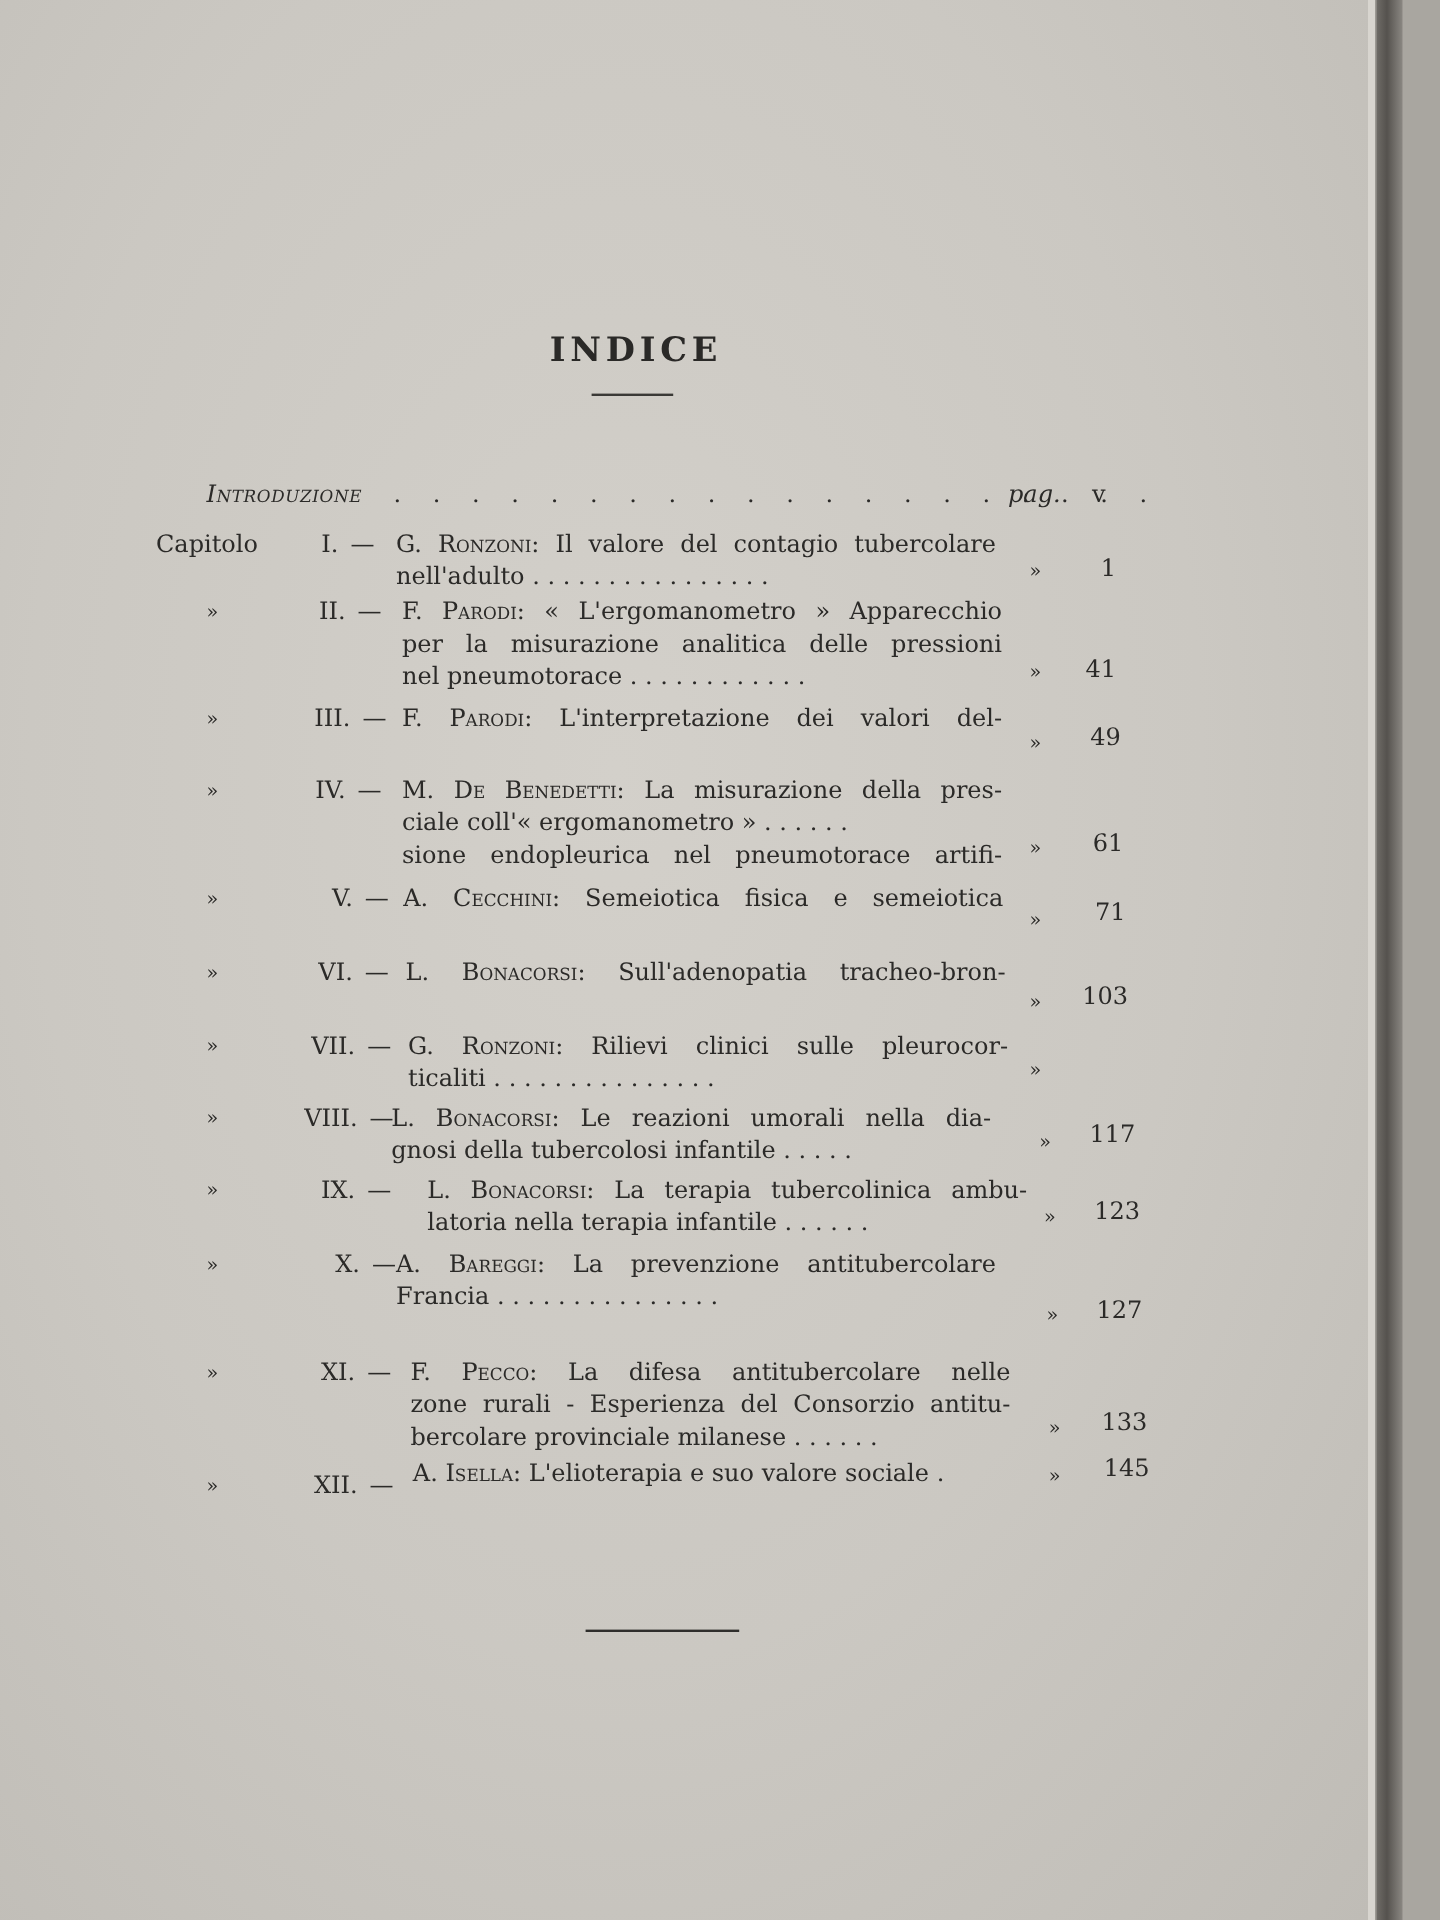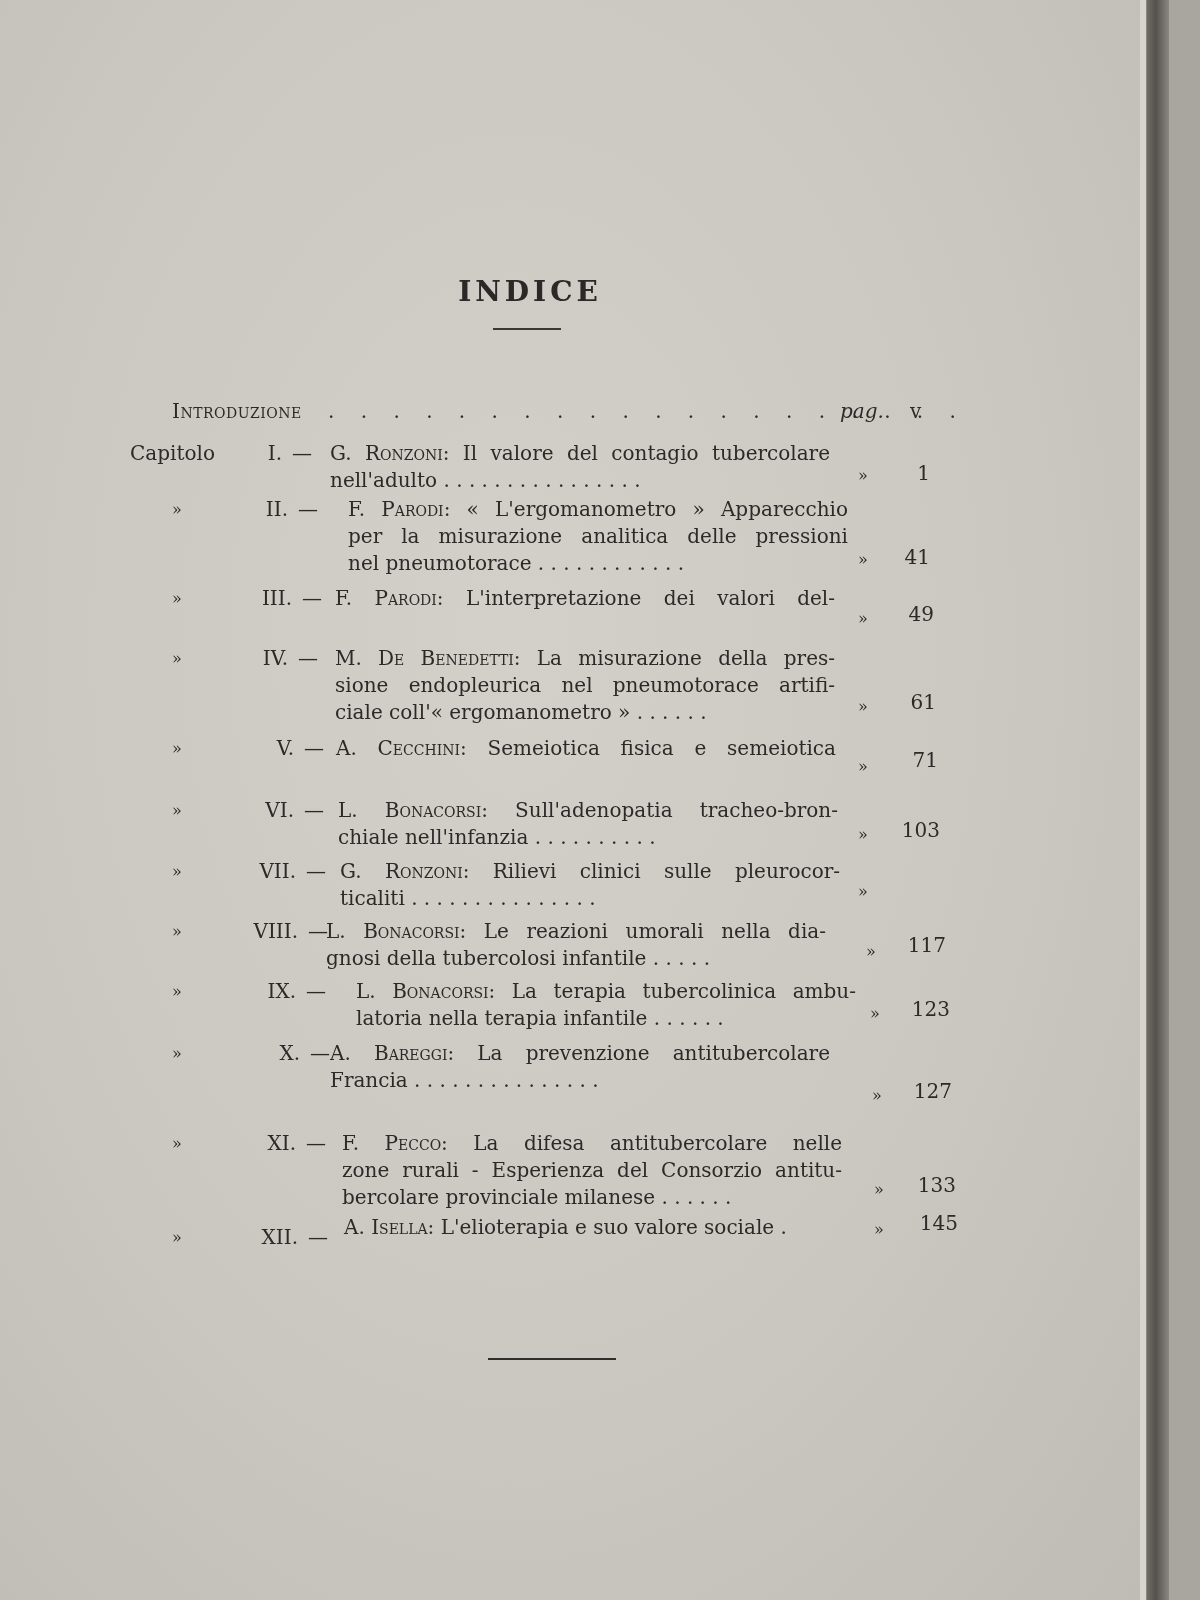--- a/index.html
+++ b/index.html
@@ -41,21 +41,21 @@
   .col-num { position:absolute; text-align:right; width:60px; }
   .col-dash { position:absolute; }
   .col-text { position:absolute; left:330px; width:500px; }
   .col-text .line { display:block; white-space:nowrap; text-align:justify; text-align-last:justify; }
   .col-text .line.last { text-align-last:left; }
   .leader { letter-spacing:10px; }
   .author { font-variant:small-caps;margin-top:20px; }
   .col-pag { position:absolute; left:840px; font-style:italic; }
   .col-ditto2 { position:absolute; left:858px; font-size:16px; }
   .col-page { position:absolute; left:880px; width:80px; text-align:right; }
-  .intro { font-variant:small-caps; letter-spacing:0.5px; }
+  .intro { font-variant:small-caps; letter-spacing:0.5px;font-style:italic; }
 </style>
 </head>
 <body>
 
 <div class="page"></div>
 <div class="page-edge"></div>
 <div class="spine-shadow"></div>
 <div class="under-page"></div>
 
 <div class="title">INDICE</div>
@@ -77,21 +77,21 @@
     <span class="line last">nell'adulto . . . . . . . . . . . . . . . .</span>
   </div>
   <span class="col-ditto2" style="top:22px">»</span>
   <span class="col-page" style="top:20px;left:850px">1</span>
 </div>
 
 <div class="toc-row" style="top:496px">
   <span class="col-ditto">»</span>
   <span class="col-num" style="left:228px">II.</span>
   <span class="col-dash" style="left:298px">—</span>
-  <div class="col-text" style="left:348px">
+  <div class="col-text" style="left:335px">
     <span class="line"><span class="author">F. Parodi:</span> <span>« L'ergomanometro » Apparecchio</span></span>
     <span class="line">per la misurazione analitica delle pressioni</span>
     <span class="line last">nel pneumotorace . . . . . . . . . . . .</span>
   </div>
   <span class="col-ditto2" style="top:50px">»</span>
   <span class="col-page" style="top:48px;left:850px">41</span>
 </div>
 
 <div class="toc-row" style="top:585px">
   <span class="col-ditto">»</span>
@@ -103,22 +103,22 @@
   <span class="col-ditto2" style="top:20px">»</span>
   <span class="col-page" style="top:16px;left:854px">49</span>
 </div>
 
 <div class="toc-row" style="top:645px">
   <span class="col-ditto">»</span>
   <span class="col-num" style="left:228px">IV.</span>
   <span class="col-dash" style="left:298px">—</span>
   <div class="col-text" style="left:335px">
     <span class="line"><span class="author">M. De Benedetti:</span> <span>La misurazione della pres-</span></span>
+    <span class="line last">ciale coll'« ergomanometro » . . . . . .</span>
     <span class="line">sione endopleurica nel pneumotorace artifi-</span>
-    <span class="line last">ciale coll'« ergomanometro » . . . . . .</span>
   </div>
   <span class="col-ditto2" style="top:48px">»</span>
   <span class="col-page" style="top:44px;left:856px">61</span>
 </div>
 
 <div class="toc-row" style="top:735px">
   <span class="col-ditto">»</span>
   <span class="col-num" style="left:234px">V.</span>
   <span class="col-dash" style="left:304px">—</span>
   <div class="col-text" style="left:336px">
@@ -127,21 +127,20 @@
   <span class="col-ditto2" style="top:18px">»</span>
   <span class="col-page" style="top:12px;left:858px">71</span>
 </div>
 
 <div class="toc-row" style="top:797px">
   <span class="col-ditto">»</span>
   <span class="col-num" style="left:234px">VI.</span>
   <span class="col-dash" style="left:304px">—</span>
   <div class="col-text" style="left:338px">
     <span class="line"><span class="author">L. Bonacorsi:</span> <span>Sull'adenopatia tracheo-bron-</span></span>
-    <span class="line last">chiale nell'infanzia . . . . . . . . . .</span>
   </div>
   <span class="col-ditto2" style="top:24px">»</span>
   <span class="col-page" style="top:20px;left:860px">103</span>
 </div>
 
 <div class="toc-row" style="top:858px">
   <span class="col-ditto">»</span>
   <span class="col-num" style="left:236px">VII.</span>
   <span class="col-dash" style="left:306px">—</span>
   <div class="col-text" style="left:340px">

